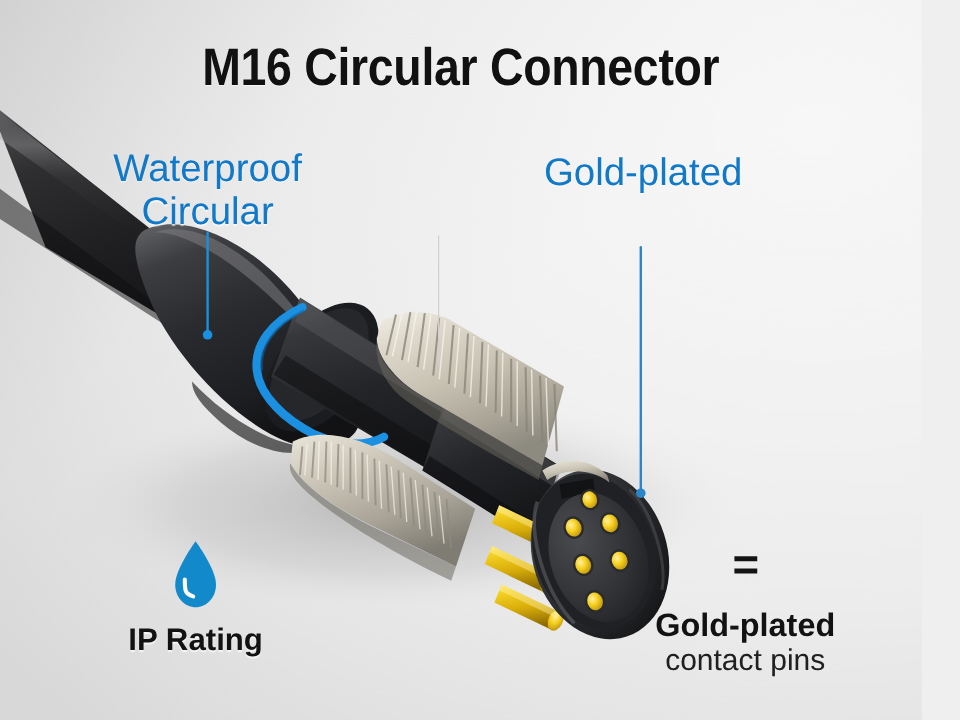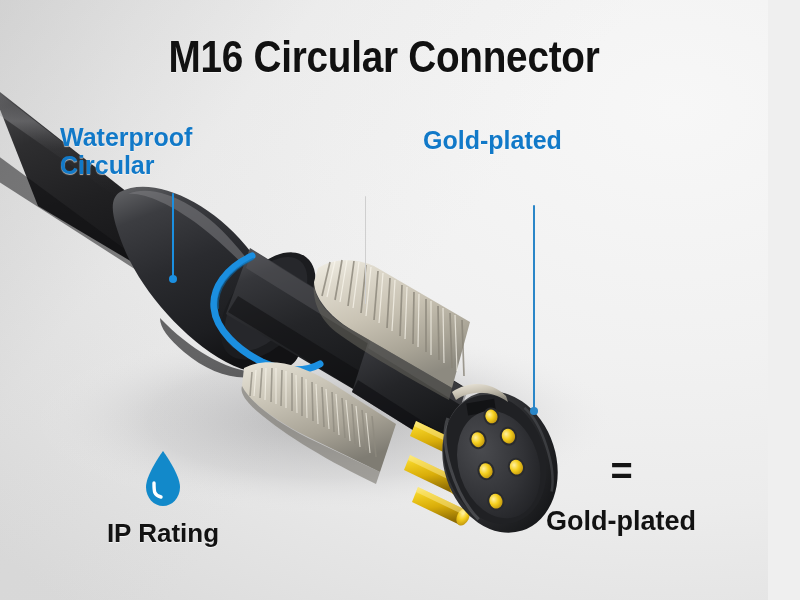--- a/index.html
+++ b/index.html
@@ -23,22 +23,22 @@
   
   .title{
     position:absolute;left:0;right:0;top:32px;text-align:center;
     font-size:44px;font-weight:bold;letter-spacing:-.3px;color:#111;
     font-family:"Liberation Sans Narrow","Liberation Sans",sans-serif;
     transform:scaleX(.88);transform-origin:50% 50%;
     text-shadow:0 1px 0 rgba(255,255,255,.6);
     z-index:40;
   }
   .callout{
-    position:absolute;text-align:left;color:#1179c8;
-    font-size:25px;font-weight:bold;line-height:1.12;z-index:40;
+    position:absolute;text-align:center;color:#1179c8;
+    font-size:32px;font-weight:normal;line-height:1.12;z-index:40;
     text-shadow:0 1px 1px rgba(255,255,255,.65);
   }
   .callout span{display:block;}
   #callout-waterproof{left:60px;top:123px;width:226px;}
   #callout-gold{left:423px;top:126px;width:226px;}
 
   .leader{position:absolute;z-index:35;}
   .leader .ln{position:absolute;left:0;top:0;width:2px;height:100%;border-radius:1px;}
   .leader .dot{position:absolute;left:-3px;width:8px;height:8px;border-radius:50%;}
   #leader-waterproof{left:172px;top:193px;height:88px;}
@@ -359,15 +359,16 @@
     <svg class="drop" viewBox="0 0 40 58" xmlns="http://www.w3.org/2000/svg">
       <path d="M20 1 C20 1 37 24 37 37 C37 48 29 56 20 56 C11 56 3 48 3 37 C3 24 20 1 20 1 Z" fill="#1289ca"></path>
       <path d="M11 33 C11 42 11 45 18 47" fill="none" stroke="#ffffff" stroke-width="3.4" stroke-linecap="round"></path>
     </svg>
     <div class="lbl">IP Rating</div>
   </div>
 
   <div id="pin-legend">
     <div class="eq">=</div>
     <div class="l1">Gold-plated</div>
+    <div class="l2">contact pins</div>
   </div>
 
 </div>
 
 </body></html>

